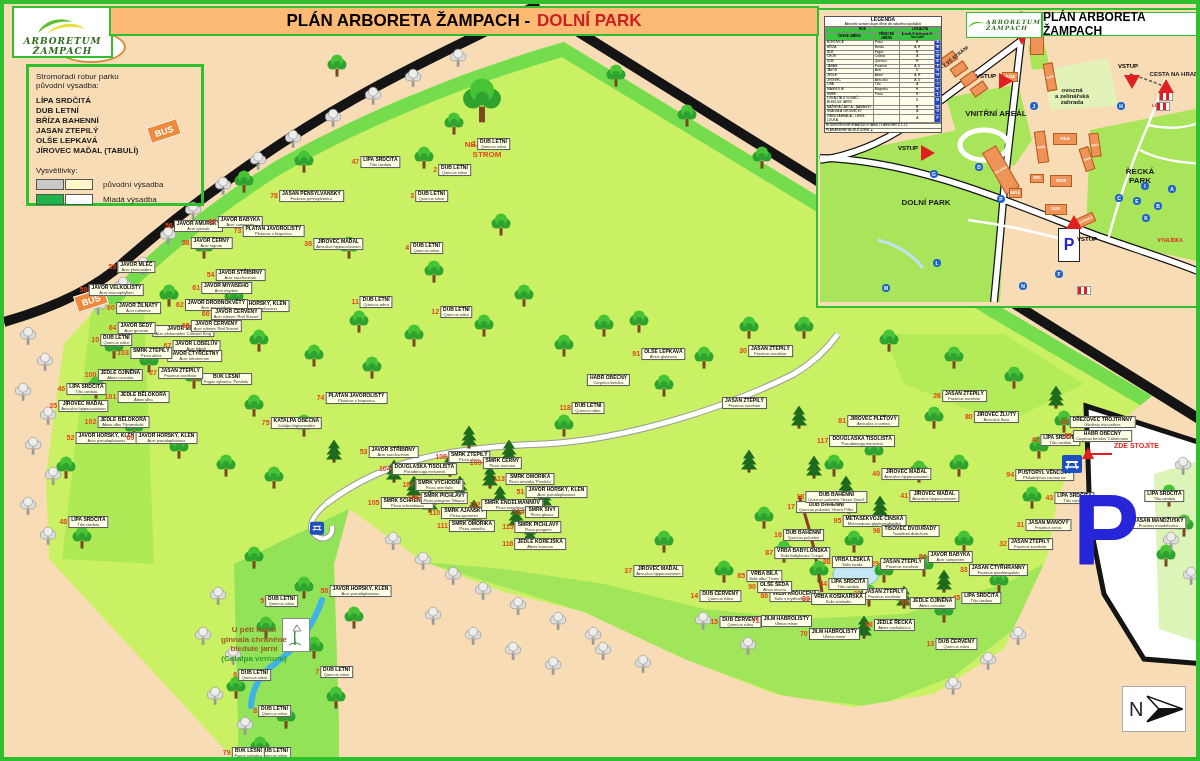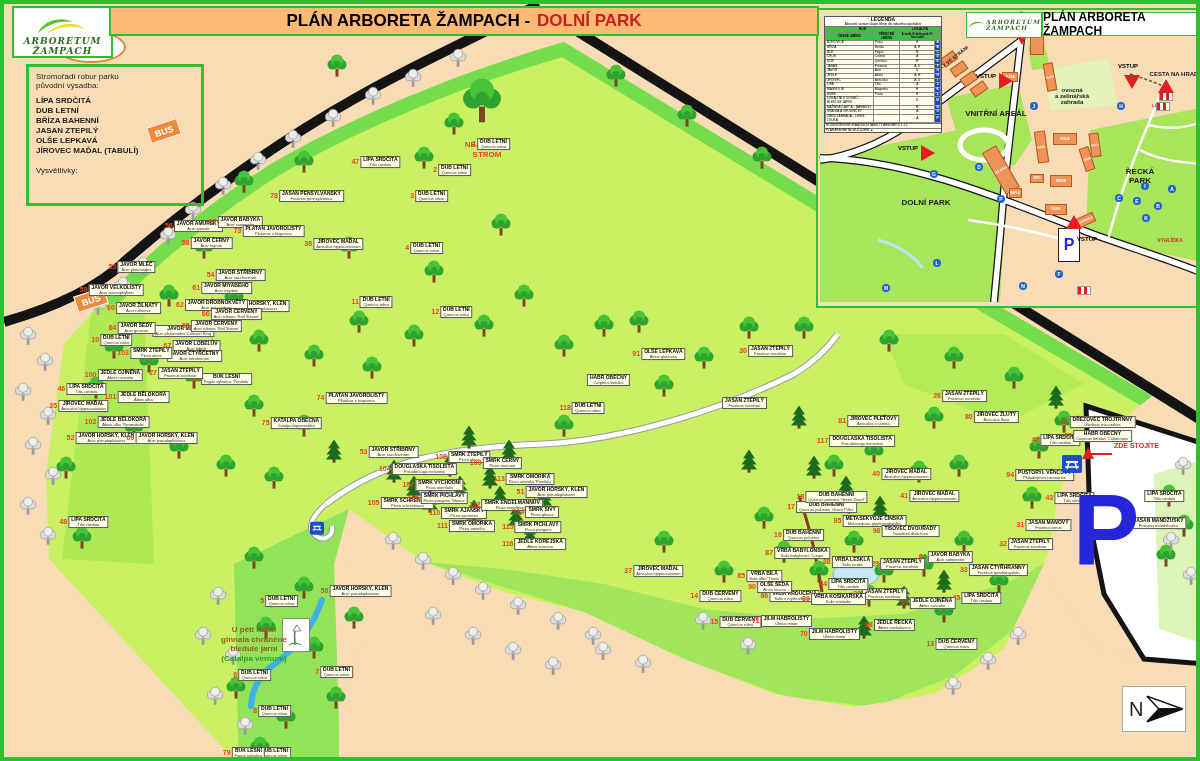--- a/index.html
+++ b/index.html
@@ -181,20 +181,32 @@
     <div>původní výsadba:</div>
     <div class="species" id="species-list">
         <div>LÍPA SRDČITÁ</div>
         <div>DUB LETNÍ</div>
         <div>BŘÍZA BAHENNÍ</div>
         <div>JASAN ZTEPILÝ</div>
         <div>OLŠE LEPKAVÁ</div>
         <div>JÍROVEC MAĎAL (TABULÍ)</div>
       </div>
     <div id="legend-ttl">Vysvětlivky:</div>
+    <div id="legend-rows">
+        <div class="leg-row">
+          <div class="sw" style="background: rgb(201, 201, 201);"></div>
+          <div class="sw" style="background: rgb(253, 247, 201);"></div>
+          <div class="lab">původní výsadba</div>
+        </div>
+        <div class="leg-row">
+          <div class="sw" style="background: rgb(34, 178, 76);"></div>
+          <div class="sw" style="background: rgb(255, 255, 255);"></div>
+          <div class="lab">Mladá výsadba</div>
+        </div>
+      </div>
   </div>
 
   <div class="abs" id="nejstarsi" style="left:483px;top:146px">
     <div>NEJSTARŠÍ</div>
       <div>STROM</div>
   </div>
   <div class="abs" id="five-oaks" style="left:250px;top:640px">
     <div id="five-oaks-lines">
         <div>U pěti horní</div>
         <div>ginnala chráněné</div>

